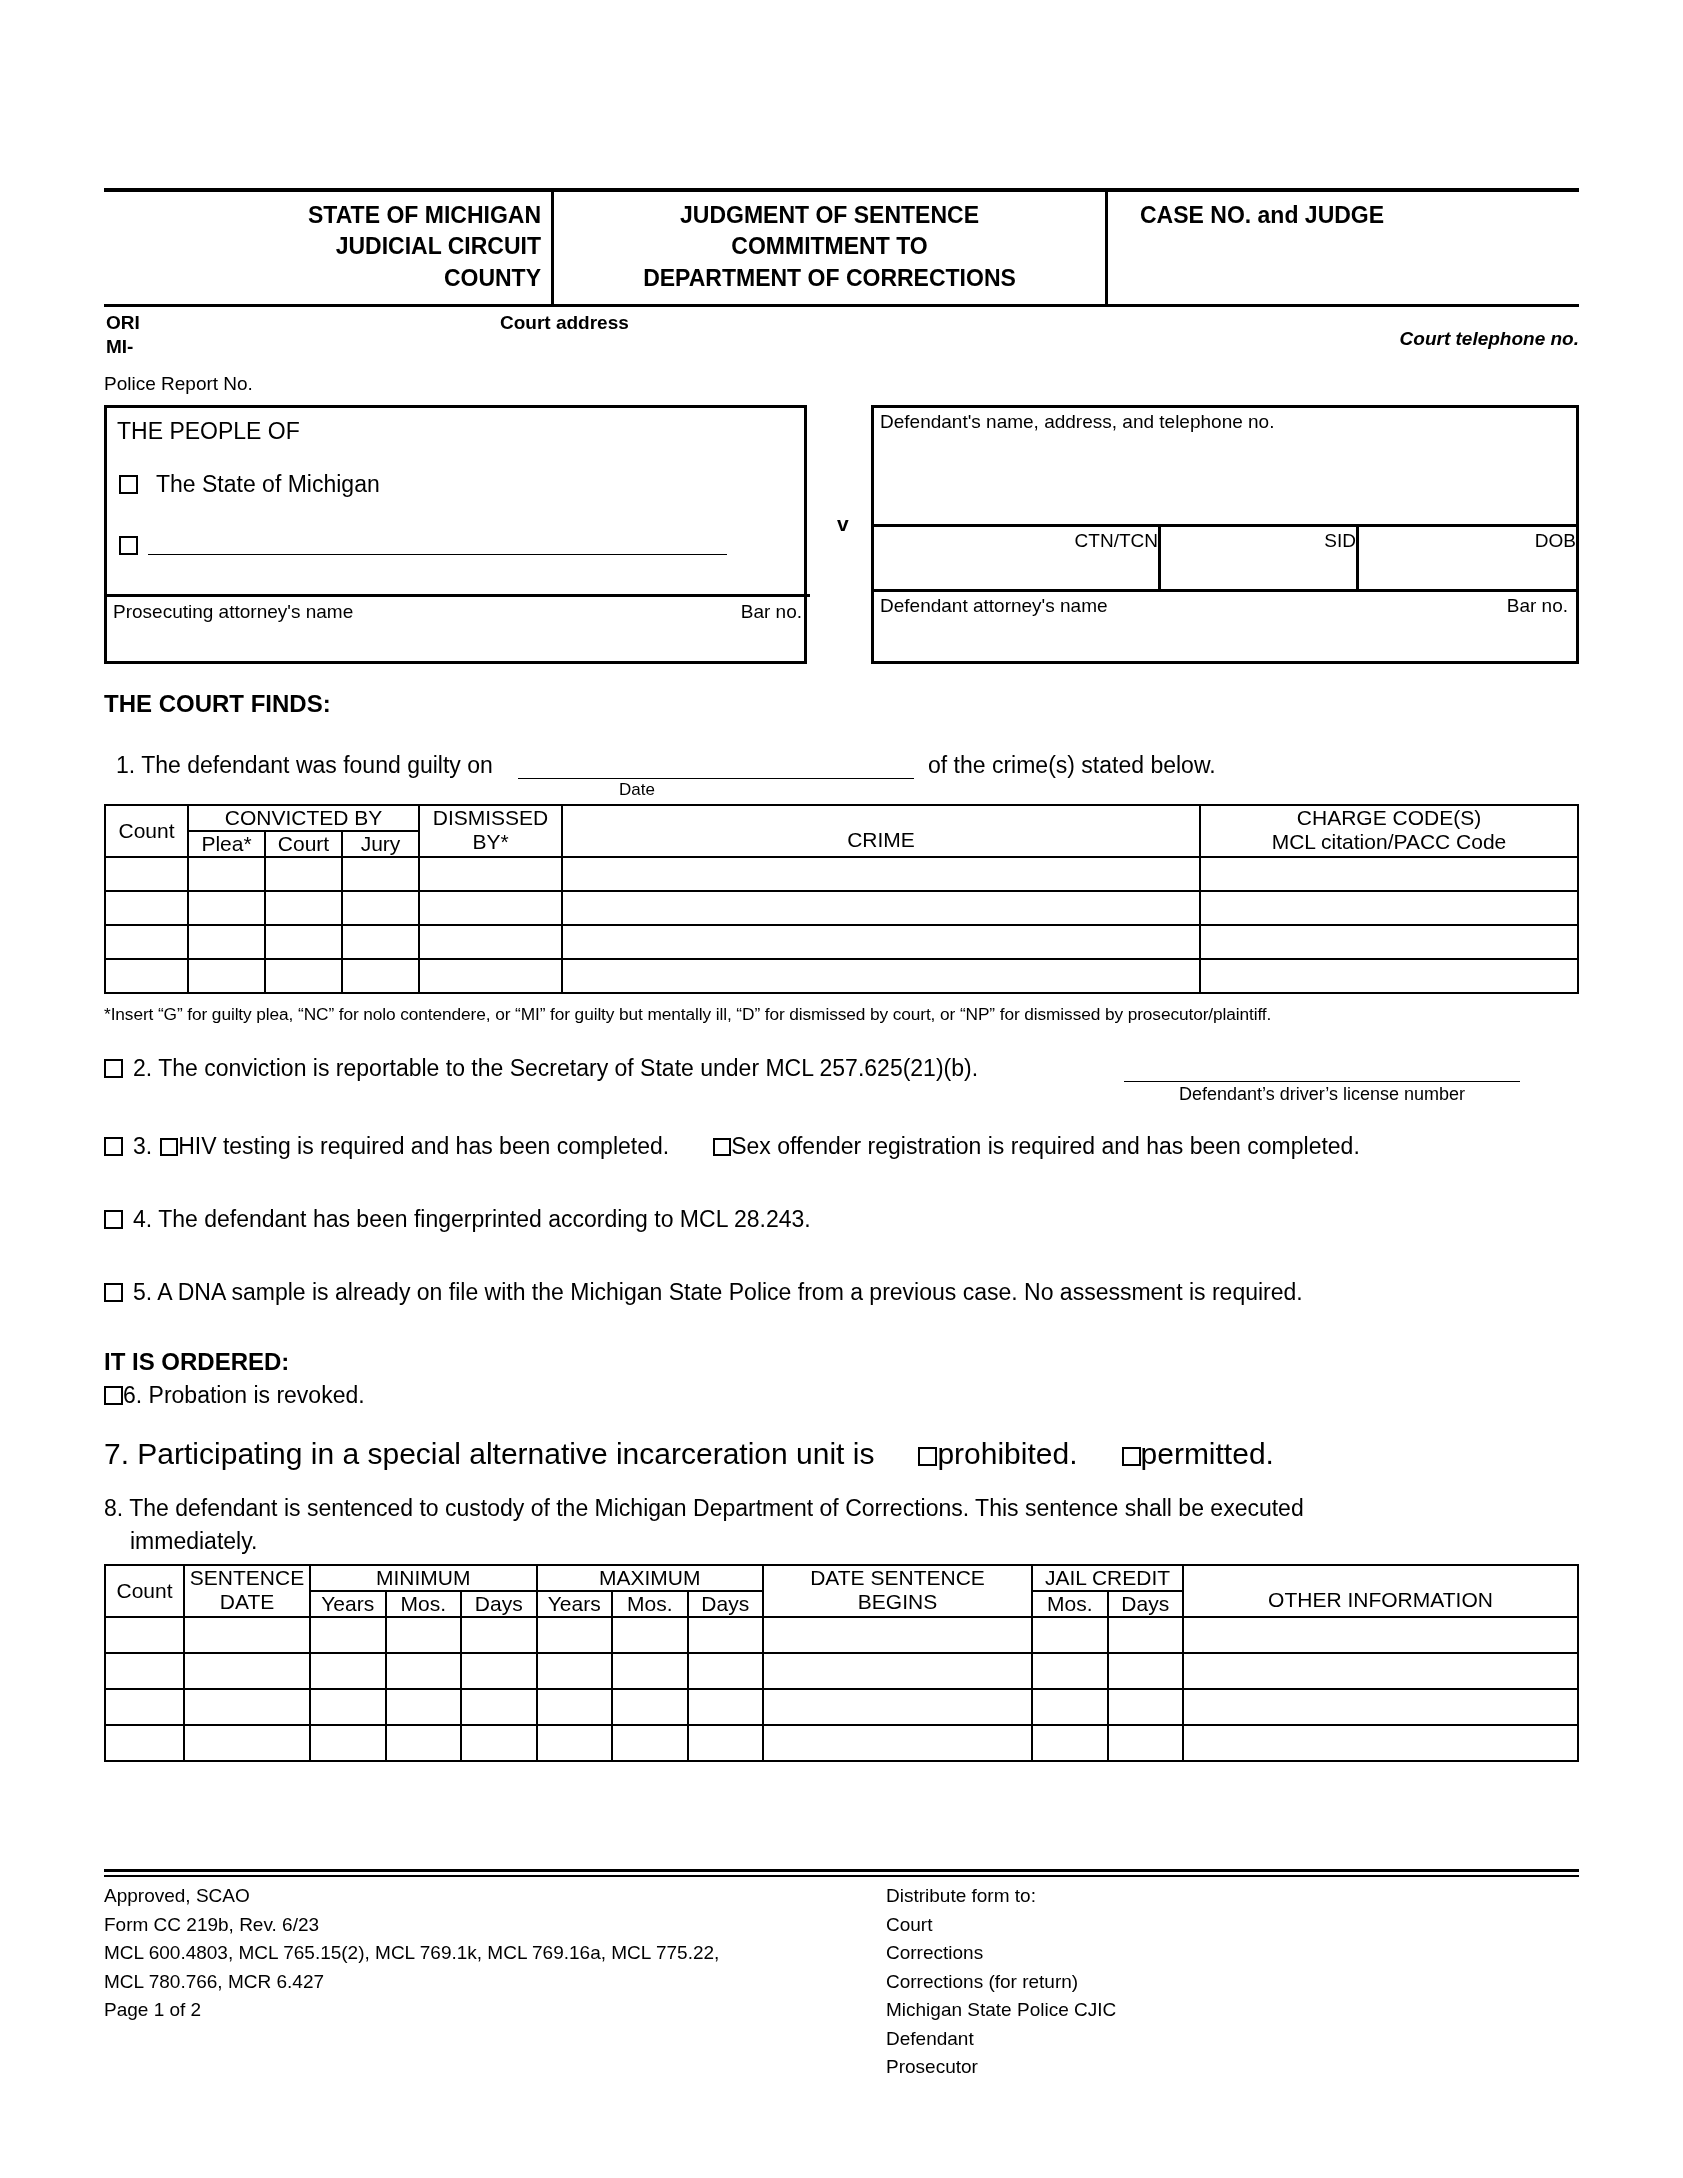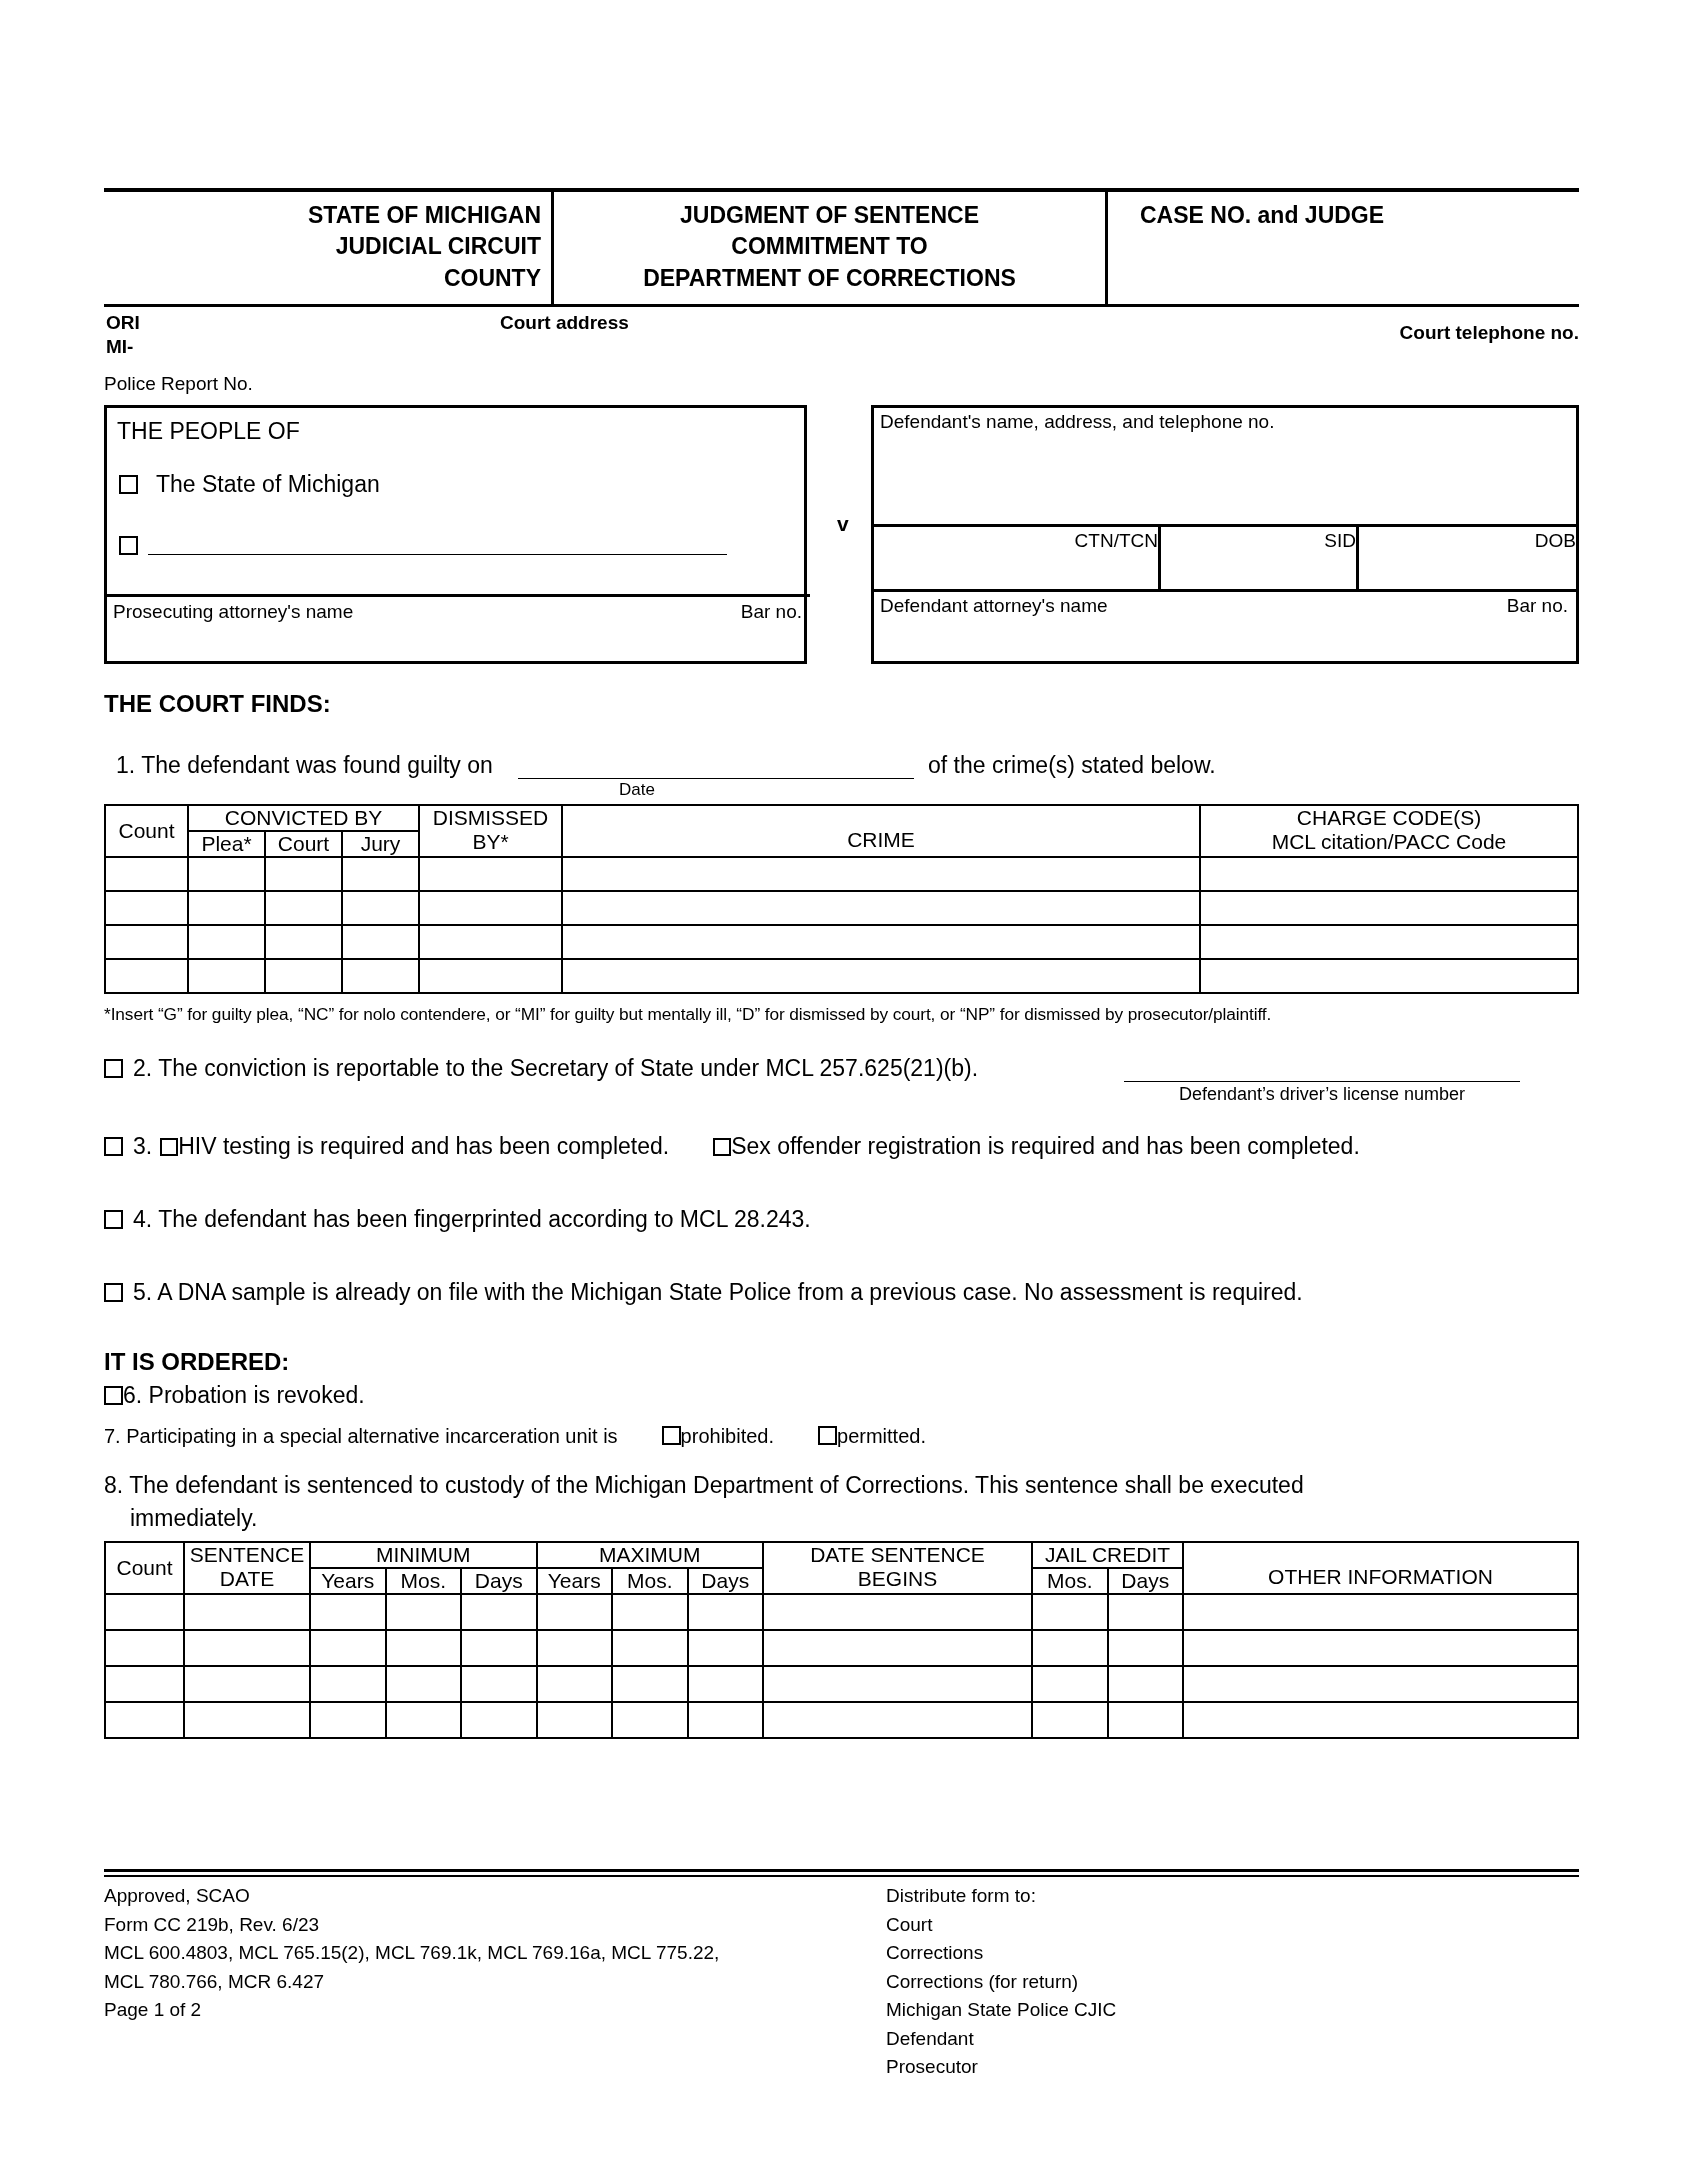--- a/index.html
+++ b/index.html
@@ -72,21 +72,21 @@
     position: relative;
     width: 1475px;
     height: 61px;
     font-size: 19px;
     font-weight: bold;
     margin-top: 3px;
   }
   .ori-label { position: absolute; left: 2px; top: 2px; }
   .ori-mi    { position: absolute; left: 2px; top: 26px; }
   .ori-addr  { position: absolute; left: 396px; top: 2px; }
-  .ori-tel   { position: absolute; right: 0px; top: 12px; }
+  .ori-tel   { position: absolute; right: 0px; top: 18px; font-style: italic; }
 
   .police-row {
     width: 1475px;
     font-size: 19px;
     font-weight: normal;
     margin-top: 2px;
     margin-bottom: 6px;
     height: 26px;
   }
 
@@ -289,21 +289,21 @@
     text-align: center;
     padding-top: 2px;
   }
   .item3-second { margin-left: 44px; }
   .ordered {
     font-size: 24px;
     font-weight: bold;
     margin-top: 42px;
   }
   .item6 { font-size: 23px; margin-top: 6px; }
-  .item7 { font-size: 20px; margin-top: 16px; }
+  .item7 { font-size: 30px; margin-top: 28px; }
   .item7 .gap1 { display: inline-block; width: 44px; }
   .item7 .gap2 { display: inline-block; width: 44px; }
   .item8 {
     font-size: 23px;
     margin-top: 21px;
     line-height: 1.45;
   }
   .item8 .ind { display: block; padding-left: 26px; }
 
   

